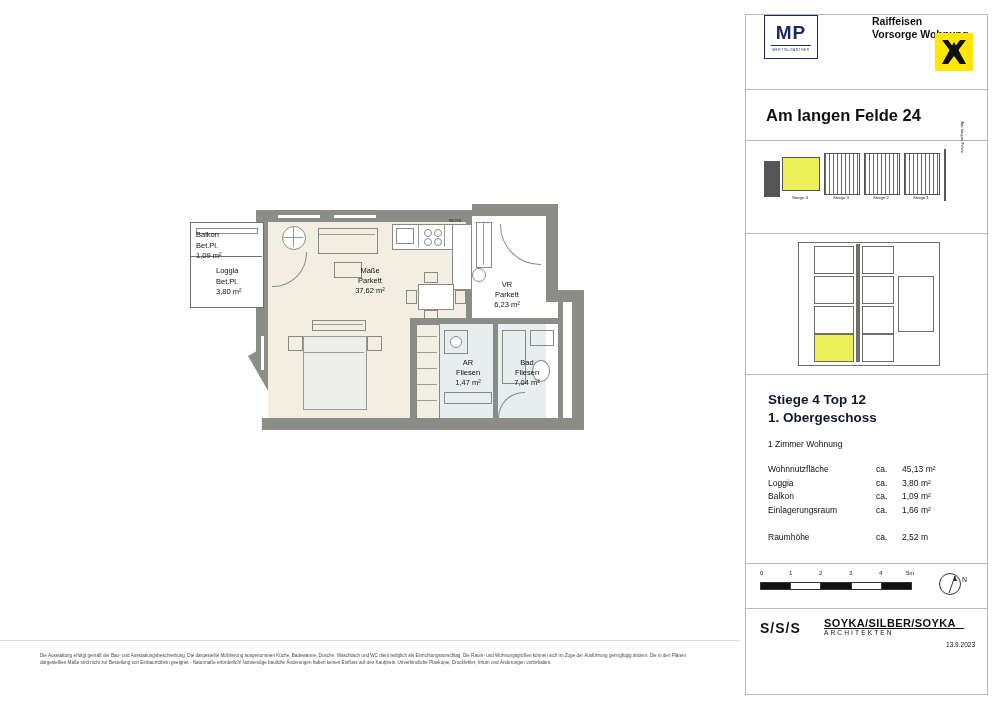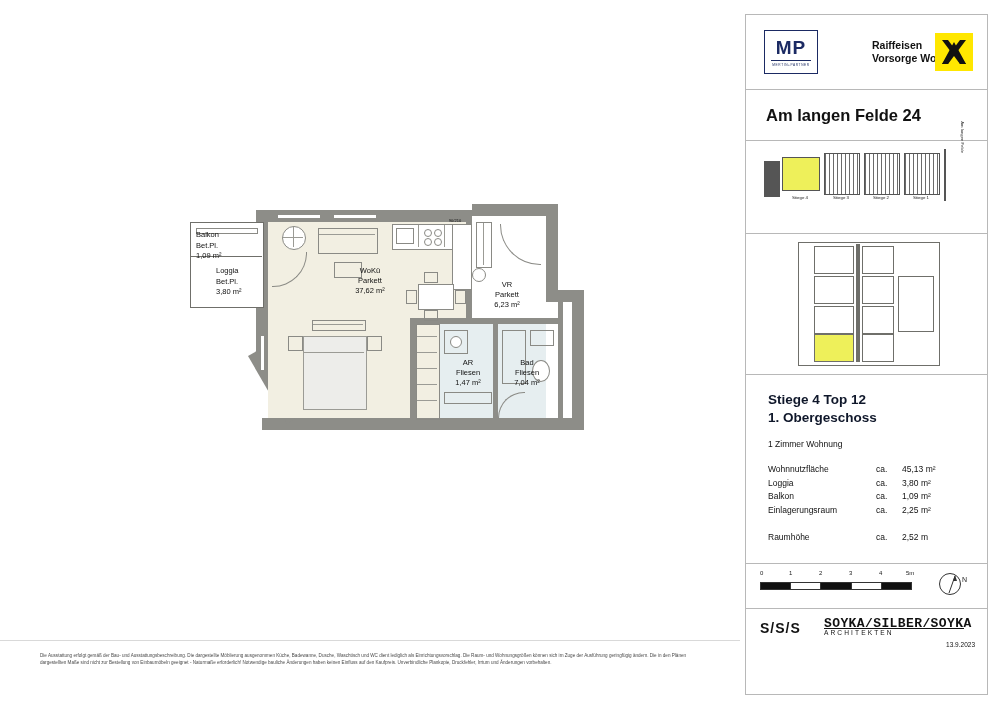--- a/index.html
+++ b/index.html
@@ -32,21 +32,21 @@
   
   #disclaimer{position:absolute;left:40px;top:653px;width:670px;font-size:4.6px;line-height:6.6px;color:#4a4a4a;}
   #footrule{position:absolute;left:0;top:640px;width:740px;height:1px;background:#d9d9d9;}
 
   
   #panel{position:absolute;left:745px;top:14px;width:241px;height:679px;border:1px solid #b8b8b8;background:#fff;}
   .psec{position:relative;border-bottom:1px solid #b8b8b8;}
   .psec:last-child{border-bottom:none;}
 
   
-  #logorow{height:74px;display:flex;align-items:center;}
+  #logorow{height:74px;display:flex;}
   #mp{width:52px;height:42px;border:1.5px solid #1b2a63;margin-left:18px;display:flex;flex-direction:column;align-items:center;justify-content:center;}
   #mp .mptxt{font-size:19px;font-weight:bold;color:#1b2a63;letter-spacing:1px;line-height:19px;}
   #mp .mpsub{font-size:3.2px;color:#1b2a63;letter-spacing:.6px;margin-top:3px;border-top:1px solid #1b2a63;padding-top:2px;width:40px;text-align:center;}
   #raiff{margin-left:26px;font-size:10.5px;line-height:13px;color:#111;}
   #raiff .b{font-weight:bold;margin-left:28px;}
   #rlogo{position:absolute;right:14px;top:18px;width:38px;height:38px;background:#ffe700;}
   #rlogo svg{display:block;}
 
   
   #addr{padding:14px 0 14px 20px;font-size:16.5px;font-weight:bold;line-height:22px;color:#111;}
@@ -86,21 +86,21 @@
   #scalebar{position:absolute;left:14px;top:18px;width:150px;height:6px;border:1px solid #333;display:flex;}
   #scalebar div{height:100%;flex:1;border-right:1px solid #333;}
   #scalebar div:last-child{border-right:none;}
   #northwrap{position:absolute;right:14px;top:8px;width:34px;height:26px;}
   #northcircle{position:absolute;left:0;top:1px;width:20px;height:20px;border:1px solid #333;border-radius:50%;}
   #northN{position:absolute;left:23px;top:4px;font-size:7px;color:#222;}
 
   
   #archfoot{height:46px;}
   #sss{position:absolute;left:14px;top:11px;font-size:14px;font-weight:bold;color:#111;letter-spacing:1px;}
-  #soyka{position:absolute;left:78px;top:9px;font-size:13px;font-weight:bold;color:#111;letter-spacing:.4px;line-height:11px;font-family:Liberation Mono, monospace;}
+  #soyka{position:absolute;left:78px;top:9px;font-size:11px;font-weight:bold;color:#111;letter-spacing:.4px;line-height:11px;}
   #soykasub{position:absolute;left:78px;top:20px;font-size:6.6px;color:#111;letter-spacing:2.1px;}
   #archline{position:absolute;left:78px;top:19px;width:140px;height:1px;background:#111;}
   #datum{position:absolute;right:12px;bottom:7px;font-size:6.5px;color:#111;}
 </style>
 </head>
 <body>
 
 <div id="plan">
 
   <div class="wall" style="left:256px;top:210px;width:216px;height:12px;"></div>
@@ -192,21 +192,21 @@
 
   <div class="fstroke" style="left:500px;top:224px;width:40px;height:40px;border:none;border-left:1px solid #8a8a85;border-bottom:1px solid #8a8a85;border-radius:0 0 0 40px;"></div>
   <div class="fstroke" style="left:272px;top:252px;width:34px;height:34px;border:none;border-right:1px solid #8a8a85;border-bottom:1px solid #8a8a85;border-radius:0 0 34px 0;"></div>
   <div class="fstroke" style="left:498px;top:392px;width:26px;height:26px;border:none;border-left:1px solid #8a8a85;border-top:1px solid #8a8a85;border-radius:26px 0 0 0;"></div>
 
   <div class="hair" style="left:278px;top:215px;width:42px;background:#fff;height:3px;"></div>
   <div class="hair" style="left:334px;top:215px;width:42px;background:#fff;height:3px;"></div>
   <div class="hairv" style="left:261px;top:336px;height:34px;background:#fff;width:3px;"></div>
 
   <div class="lbl" style="left:330px;top:266px;width:80px;">
-    <div>WoKü</div>
+    <div>Maße</div>
     <div>Parkett</div>
     <div>37,62 m²</div>
   </div>
   <div class="lbl" style="left:476px;top:280px;width:62px;">
     <div>VR</div>
     <div>Parkett</div>
     <div>6,23 m²</div>
   </div>
   <div class="lbl" style="left:440px;top:358px;width:56px;">
     <div>AR</div>
@@ -296,21 +296,21 @@
         <div class="v">3,80 m²</div>
       </div>
       <div class="arow">
         <div class="k">Balkon</div>
         <div class="ca">ca.</div>
         <div class="v">1,09 m²</div>
       </div>
       <div class="arow">
         <div class="k">Einlagerungsraum</div>
         <div class="ca">ca.</div>
-        <div class="v">2,25 m²</div>
+        <div class="v">1,66 m²</div>
       </div>
     </div>
 
     <div id="heightrow" class="arow">
       <div class="k">Raumhöhe</div>
       <div class="ca">ca.</div>
       <div class="v">2,52 m</div>
     </div>
   </div>
 

